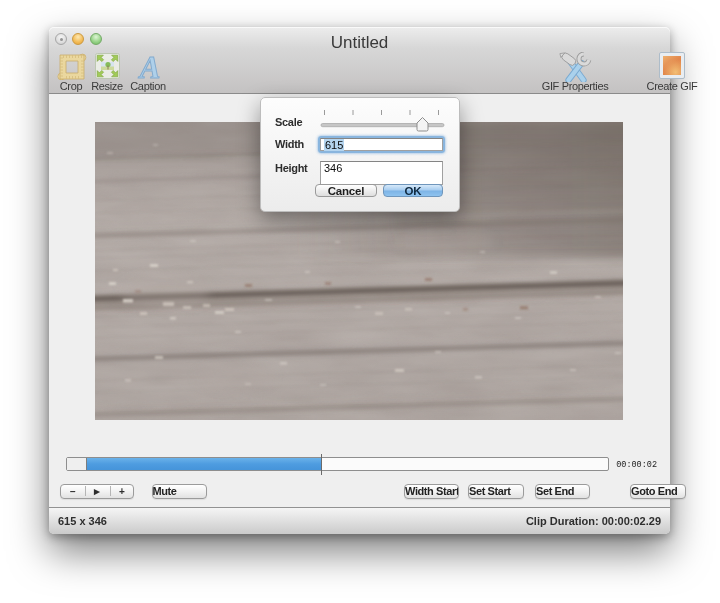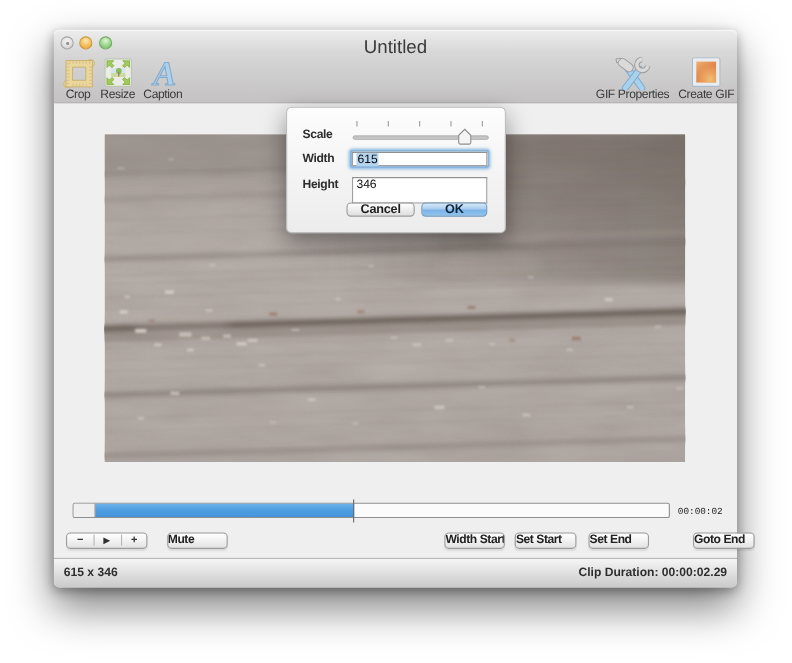--- a/index.html
+++ b/index.html
@@ -141,21 +141,21 @@
               <path d="M-13 -10.5 l-3.5 3.5 3 2.5 Z" fill="#dadada" stroke="#9d9d9d" stroke-width="0.8"></path>
             </g>
             <g transform="rotate(55 8 -8)">
               <path d="M4.4 -11.6 a5 5 0 1 0 7.8 -0.6" fill="none" stroke="#9d9d9d" stroke-width="5"></path>
               <path d="M4.4 -11.6 a5 5 0 1 0 7.8 -0.6" fill="none" stroke="#dadada" stroke-width="3.2"></path>
             </g>
           </g>
         </svg>
         <div class="lbl">GIF Properties</div>
       </div>
-      <div class="titem" style="left:568px; width:50px;">
+      <div class="titem" style="left:598px; width:50px;">
         <svg width="50" height="28" viewBox="0 0 50 28" style="display:block">
           <defs>
             <linearGradient id="cg" x1="0" y1="0" x2="0.75" y2="1">
               <stop offset="0" stop-color="#eeb06e"></stop>
               <stop offset="0.5" stop-color="#e2884d"></stop>
               <stop offset="1" stop-color="#dd7e42"></stop>
             </linearGradient>
             <radialGradient id="cg2" cx="0.7" cy="0.85" r="0.7">
               <stop offset="0" stop-color="#f6c97d" stop-opacity="0.85"></stop>
               <stop offset="1" stop-color="#f6c97d" stop-opacity="0"></stop>

